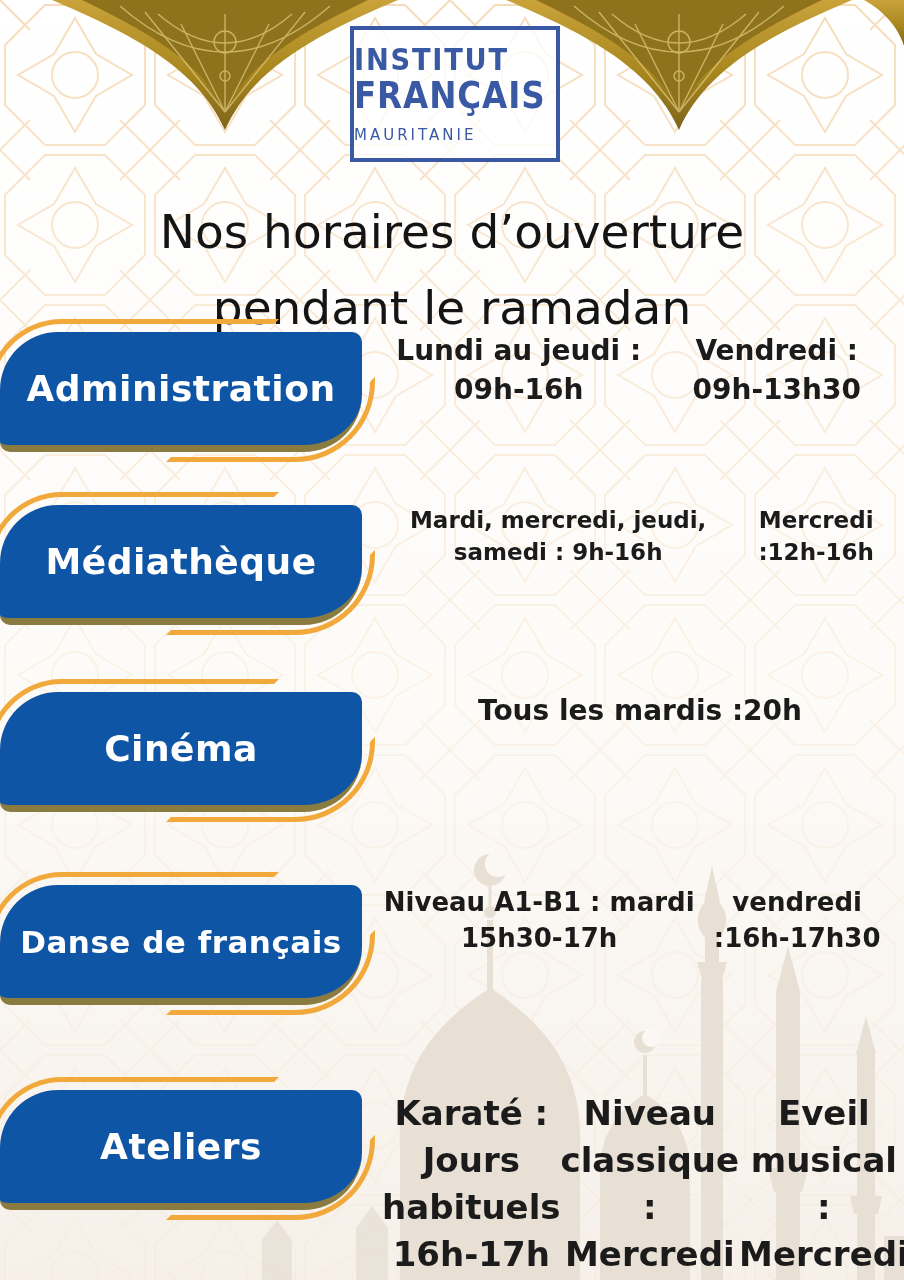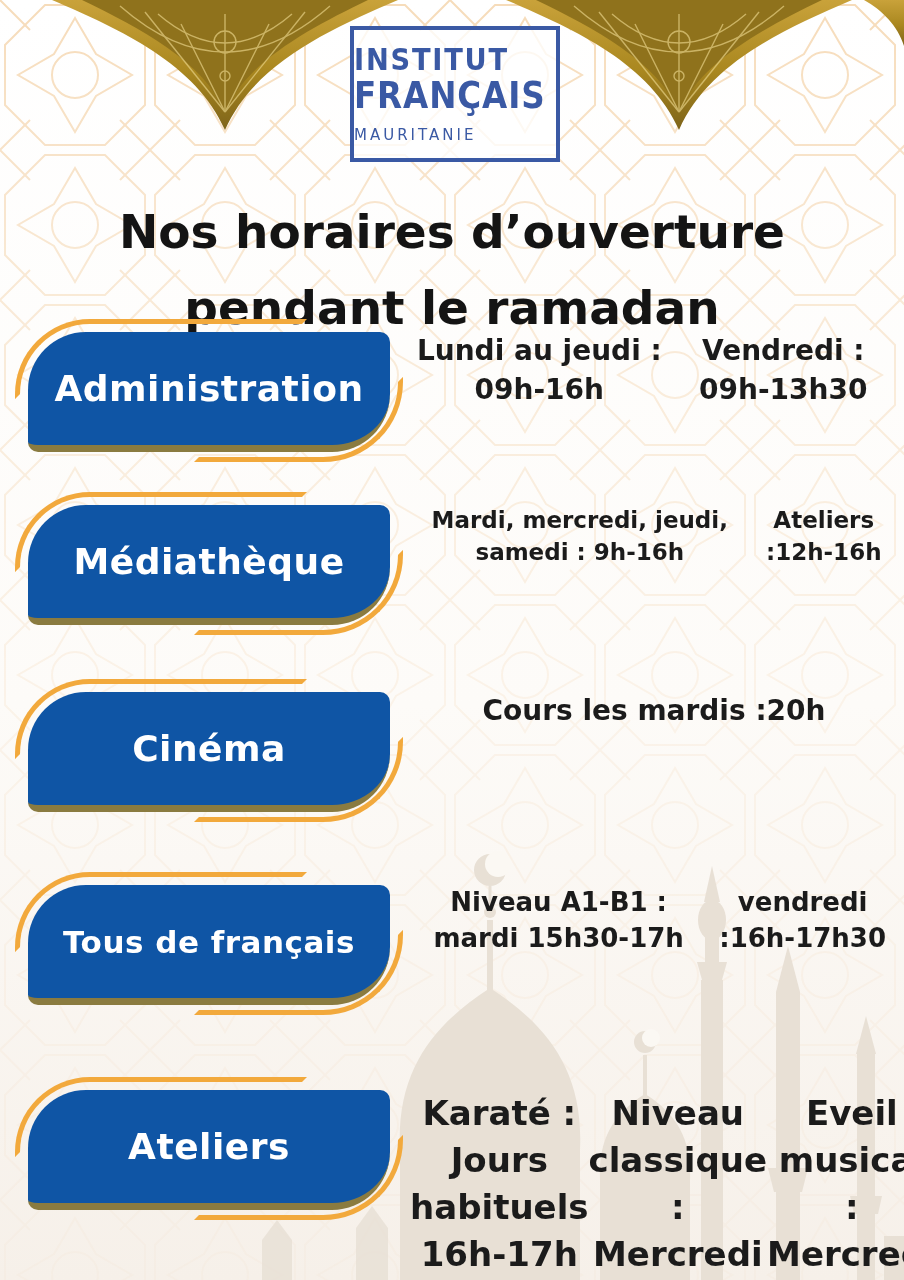--- a/index.html
+++ b/index.html
@@ -31,34 +31,33 @@
   .logo-l1 { font-size:31px; letter-spacing:2px; }
   .logo-l2 { font-size:37px; letter-spacing:1px; margin-top:2px; }
   .logo-l3 { display:block; font-size:15px; letter-spacing:3px; margin-top:12px; }
 
   
   .title {
     position:absolute; z-index:3;
     top:163px; left:0; right:0;
     text-align:center;
     color:var(--title-color,#141414);
-    font-weight:700;
+    font-weight:400;
     font-size:47px;
     line-height:1.6;
   }
   .title-line { display:block; }
 
   
   .row { position:absolute; left:0; right:0; height:120px; display:flex; z-index:3; }
   .row-1 { top:332px; } .row-2 { top:505px; } .row-3 { top:692px; }
   .row-4 { top:885px; } .row-5 { top:1090px; }
 
   .pill {
     position:relative;
-    margin-left:28px;
     width:362px; height:113px;
     flex:none;
     background:var(--button-blue,#0f55a5);
     border-radius:58px 10px 58px 10px;
     border-bottom:7px solid var(--button-shadow,#8a7b40);
     display:flex; align-items:center; justify-content:center;
     box-sizing:content-box;
   }
   .pill::before {
     content:""; position:absolute;
@@ -234,36 +233,36 @@
       <div>Vendredi : 09h-13h30</div>
     </div>
   </div>
 
   <div class="row row-2">
     <div class="pill">
       <span class="pill-label">Médiathèque</span>
     </div>
     <div class="times t-23">
       <div>Mardi, mercredi, jeudi, samedi : 9h-16h</div>
-      <div>Ateliers :12h-16h</div>
+      <div>Mercredi :12h-16h</div>
     </div>
   </div>
 
   <div class="row row-3">
     <div class="pill">
       <span class="pill-label">Cinéma</span>
     </div>
     <div class="times t-28">
-      <div>Cours les mardis :20h</div>
+      <div>Tous les mardis :20h</div>
     </div>
   </div>
 
   <div class="row row-4">
     <div class="pill">
-      <span class="pill-label small">Tous de français</span>
+      <span class="pill-label small">Danse de français</span>
     </div>
     <div class="times t-26">
       <div>Niveau A1-B1 : mardi 15h30-17h</div>
       <div>vendredi :16h-17h30</div>
     </div>
   </div>
 
   <div class="row row-5">
     <div class="pill">
       <span class="pill-label">Ateliers</span>

